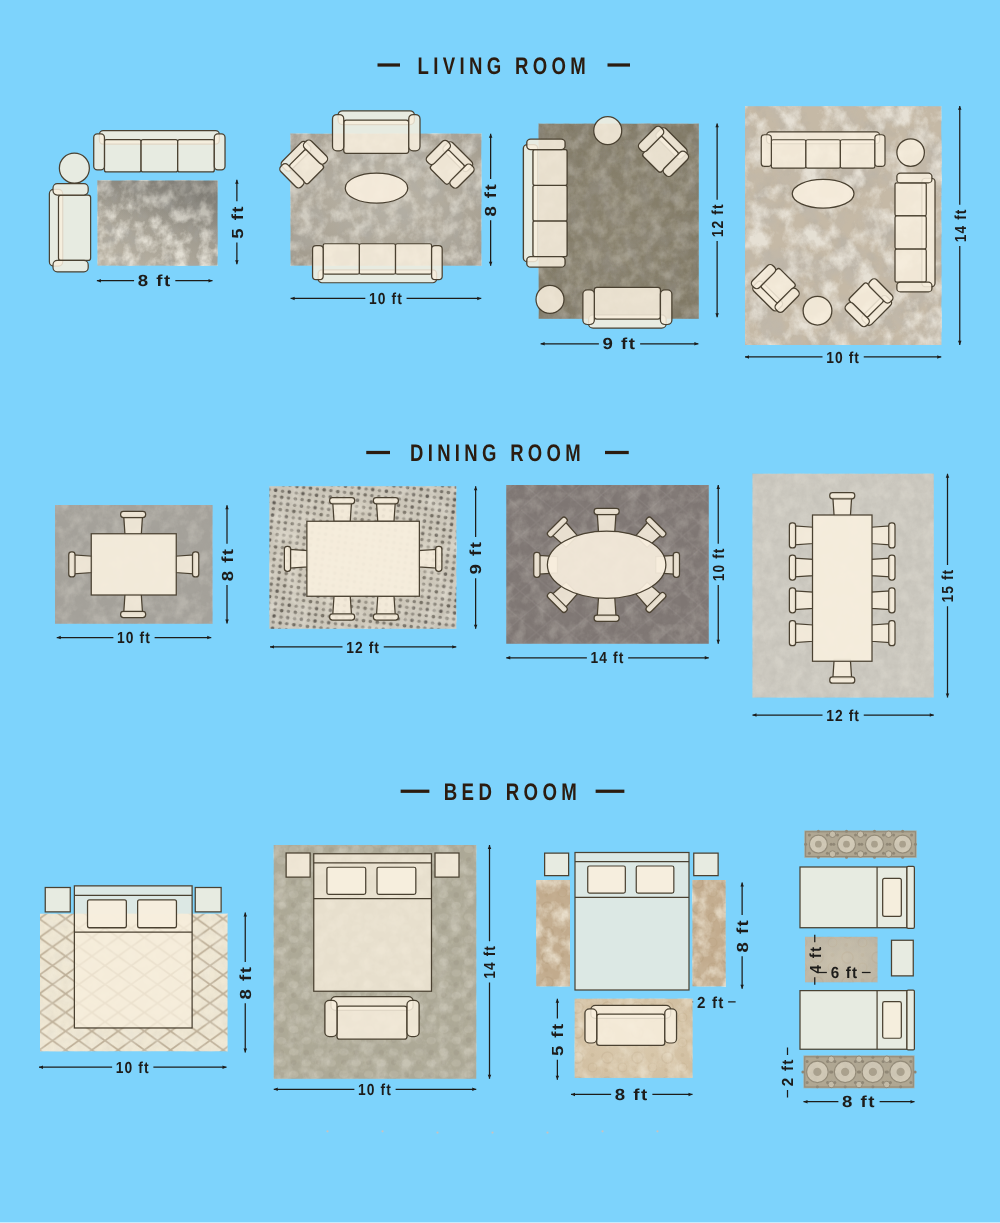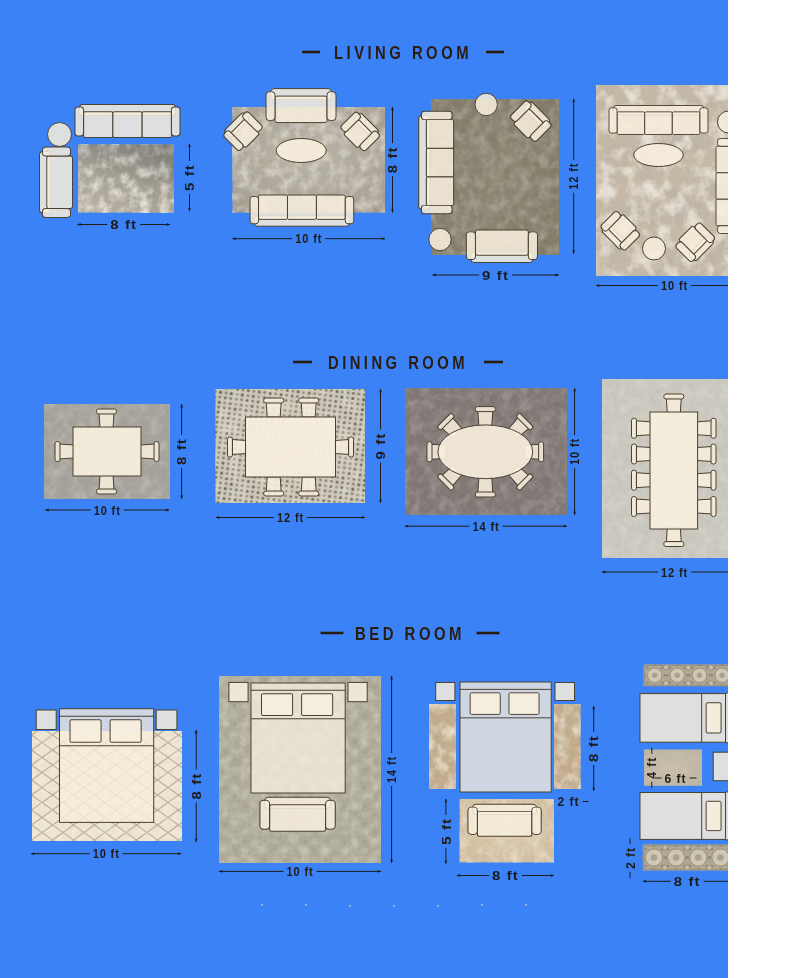--- a/index.html
+++ b/index.html
@@ -1,14 +1,14 @@
 <!DOCTYPE html>
 <html><head><meta charset="utf-8"><style>
 html,body{margin:0;padding:0;background:#ffffff;}
-#canvas{position:relative;width:728px;height:978px;background:#3b82f6;overflow:hidden;}
+#canvas{position:relative;width:800px;height:978px;background:#7dd3fc;overflow:hidden;}
 </style></head><body>
 <div id="canvas">
 <svg width="800" height="978" viewBox="0 0 800 978" xmlns="http://www.w3.org/2000/svg">
 <defs>
 <filter id="tDark" x="0%" y="0%" width="100%" height="100%">
  <feTurbulence type="turbulence" baseFrequency="0.05 0.045" numOctaves="4" seed="12"></feTurbulence>
  <feColorMatrix type="matrix" values="0 0 0 0 0.40  0 0 0 0 0.39  0 0 0 0 0.36  2.5 0 0 0 -0.8"></feColorMatrix>
 </filter>
 <filter id="tDark2" x="0%" y="0%" width="100%" height="100%">
  <feTurbulence type="fractalNoise" baseFrequency="0.07 0.06" numOctaves="5" seed="8"></feTurbulence>

